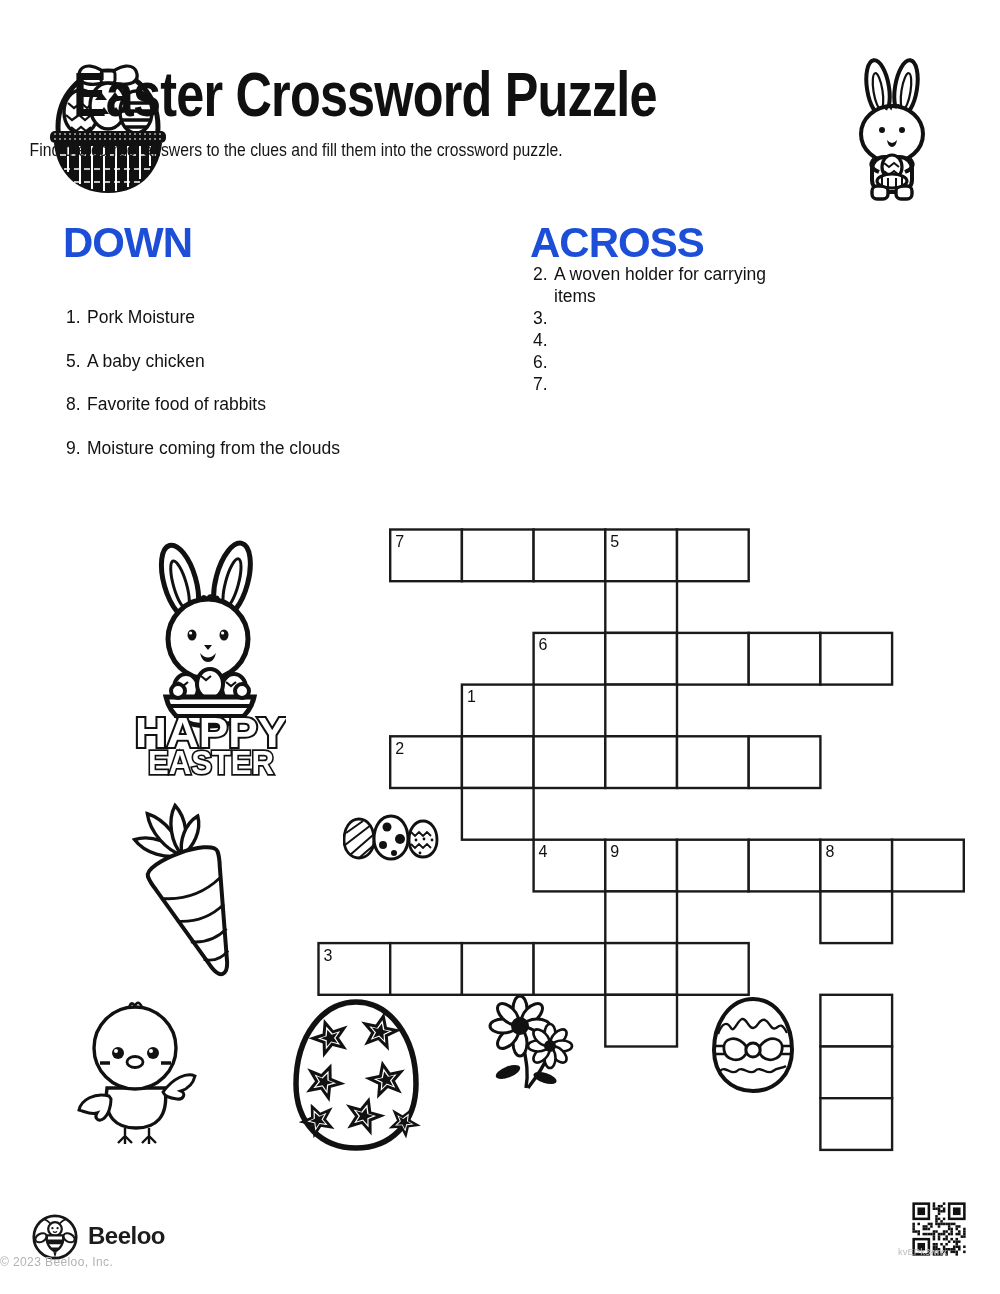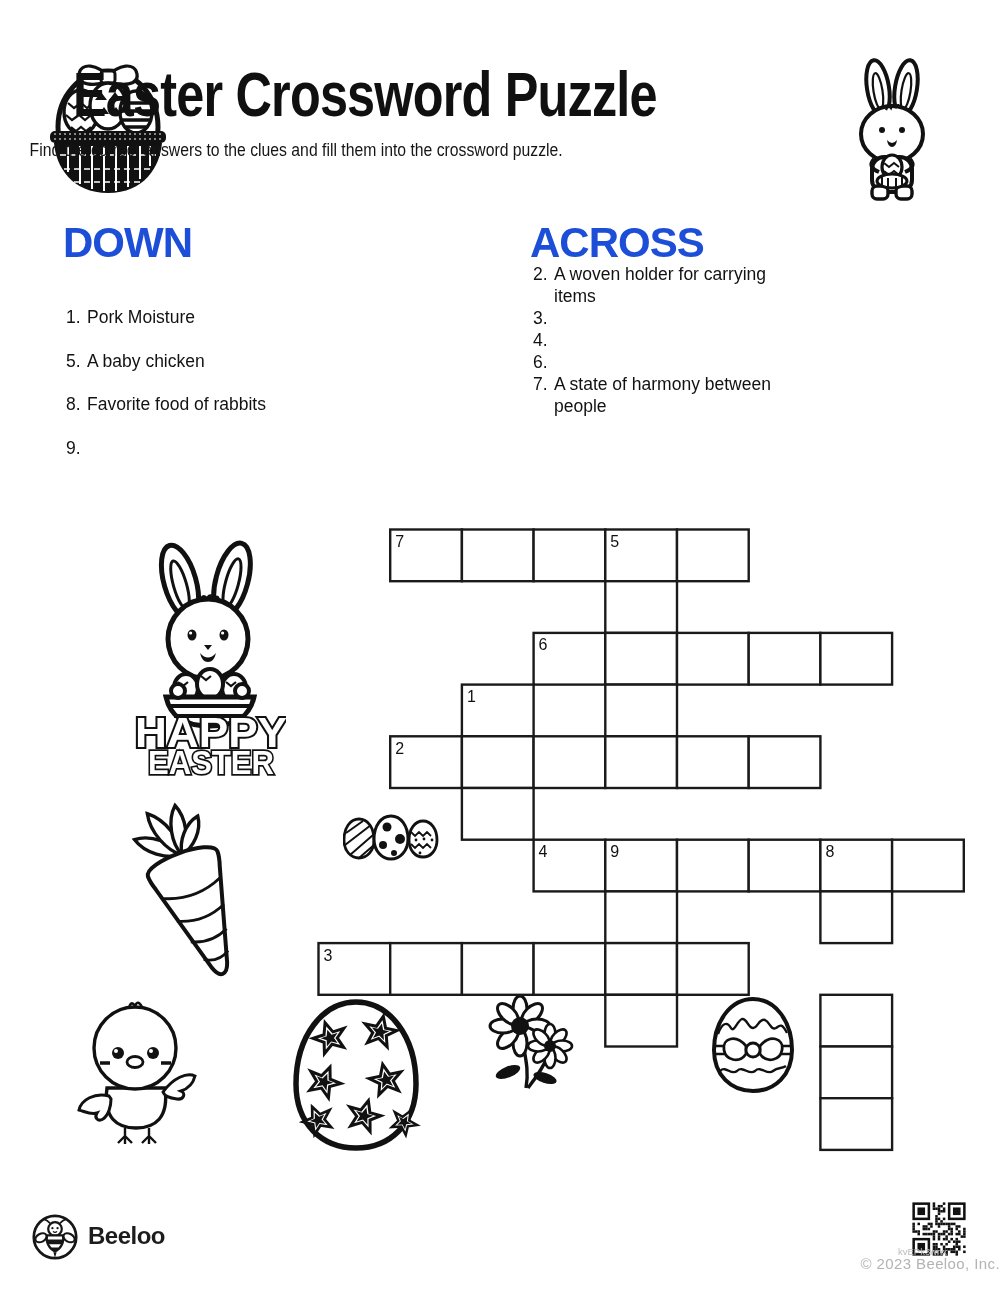--- a/index.html
+++ b/index.html
@@ -26,21 +26,21 @@
   .clue { display:flex; font-size:17.5px; line-height:22px; color:#121212; }
   .clue-num { flex:0 0 21px; width:21px; }
   #across-list .clue-text { max-width:258px; }
 
   
   .cell { fill:#fff; stroke:#1a1a1a; stroke-width:2.4; }
   .cellnum { font-size:16px; fill:#111; font-family:"Liberation Sans",sans-serif; }
 
   
   .brand { left:88px; top:1222px; font-size:24px; font-weight:700; letter-spacing:-.5px; color:#1c1c1c; }
-  .footer-copy { left:0; right:0; top:1255px; text-align:right; font-size:15px;
+  .footer-copy { left:0; right:0; top:1255px; text-align:left; font-size:12px;
     color:#b3b3b3; letter-spacing:.4px; }
   .qr-label { left:898px; top:1246px; width:82px; text-align:left; font-size:9.5px; color:#bdbdbd; }
 
   svg text.bubble { font-family:"Liberation Sans",sans-serif; font-weight:800;
     fill:#fff; stroke:#111; paint-order:stroke; text-anchor:middle; }
 </style>
 </head>
 <body>
 
 <svg class="abs" style="left:48px;top:55px" width="120" height="145" viewBox="0 0 120 145">
@@ -101,41 +101,41 @@
     <li class="clue">
       <span class="clue-num">5.</span>
       <span class="clue-text">A baby chicken</span>
     </li>
     <li class="clue">
       <span class="clue-num">8.</span>
       <span class="clue-text">Favorite food of rabbits</span>
     </li>
     <li class="clue">
       <span class="clue-num">9.</span>
+      <span class="clue-text">Moisture coming from the clouds</span>
     </li>
   </ul>
 
 <h2 class="abs section-heading" id="across-heading">ACROSS</h2>
 <ul class="abs clues" id="across-list">
     <li class="clue">
       <span class="clue-num">2.</span>
       <span class="clue-text">A woven holder for carrying items</span>
     </li>
     <li class="clue">
       <span class="clue-num">3.</span>
     </li>
     <li class="clue">
       <span class="clue-num">4.</span>
     </li>
     <li class="clue">
       <span class="clue-num">6.</span>
     </li>
     <li class="clue">
       <span class="clue-num">7.</span>
-      <span class="clue-text">A state of harmony between people</span>
     </li>
   </ul>
 
 <svg class="abs" id="grid-svg" style="left:317px;top:528px" width="650" height="625" viewBox="0 0 650 625">
     <rect x="73.2" y="1.5" width="71.7" height="51.7" class="cell"></rect>
     <text x="78.2" y="19.0" class="cellnum">7</text>
     <rect x="144.9" y="1.5" width="71.7" height="51.7" class="cell"></rect>
     <rect x="216.6" y="1.5" width="71.7" height="51.7" class="cell"></rect>
     <rect x="288.3" y="1.5" width="71.7" height="51.7" class="cell"></rect>
     <text x="293.3" y="19.0" class="cellnum">5</text>

